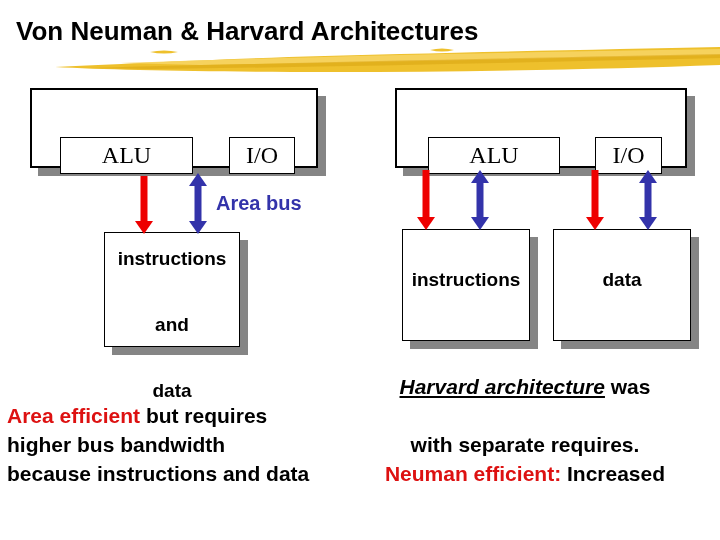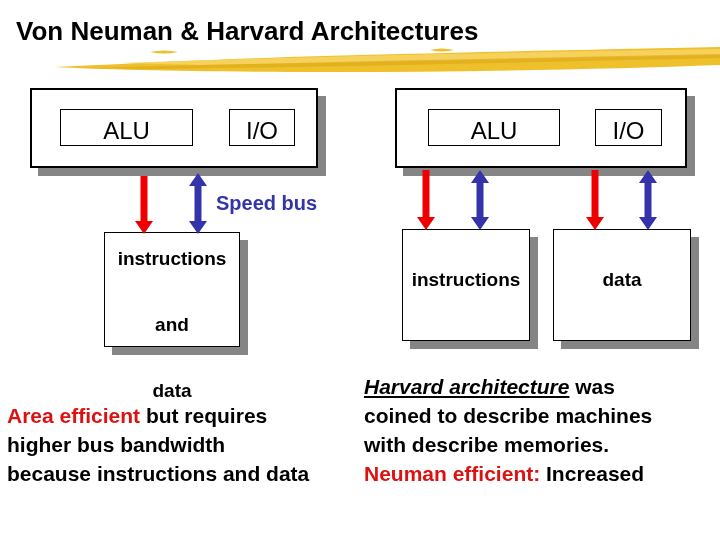--- a/index.html
+++ b/index.html
@@ -45,26 +45,27 @@
     background: #fff;
     border: 2px solid #000;
     box-shadow: 8px 8px 0 var(--shadow_gray);
     box-sizing: border-box;
   }
   .chip {
     position: absolute;
     border: 1px solid #000;
     box-sizing: border-box;
     display: flex;
-    align-items: flex-end;
+    align-items: center;
     justify-content: center;
-    font-family: Liberation Sans, sans-serif;
+    font-family: Liberation Serif, serif;
     font-size: 24px;
     font-weight: normal;
     background: #fff;
+    margin-top: 28px;
   }
   .vn-cpu { left: 30px; top: 88px; width: 288px; height: 80px; }
   .vn-alu { left: 28px;  top: 19px; width: 133px; height: 37px; }
   .vn-io  { left: 197px; top: 19px; width: 66px;  height: 37px; }
 
   .hv-cpu { left: 395px; top: 88px; width: 292px; height: 80px; }
   .hv-alu { left: 31px;  top: 19px; width: 132px; height: 37px; }
   .hv-io  { left: 198px; top: 19px; width: 67px;  height: 37px; }
 
   
@@ -117,21 +118,21 @@
   
   .desc {
     position: absolute;
     top: 372px;
     font-size: 21px;
     line-height: 29px;
     font-weight: bold;
     color: #000;
   }
   .desc-left  { left: 7px;   width: 358px; }
-  .desc-right { left: 364px; width: 354px; }
+  .desc-right { left: 348px; width: 354px; text-align: center; }
   .heading { font-style: italic; text-decoration: underline; }
   .red-em  { color: var(--text_red); }
 </style>
 </head>
 <body>
 
 <div class="slide">
 
   <h1 class="title">Von Neuman &amp; Harvard Architectures</h1>
 
@@ -145,21 +146,21 @@
 
   <div class="cpu-box vn-cpu">
     <div class="chip vn-alu">
       <span>ALU</span>
     </div>
     <div class="chip vn-io">
       <span>I/O</span>
     </div>
   </div>
 
-  <div class="bus-label data-label">Speed bus</div>
+  <div class="bus-label data-label">Area bus</div>
 
   <div class="mem-box vn-mem">
     <span>instructions</span>
     <span>and</span>
     <span>data</span>
   </div>
 
   <div class="cpu-box hv-cpu">
     <div class="chip hv-alu">
       <span>ALU</span>
@@ -208,18 +209,18 @@
 
   <div class="desc desc-left">
     <br>
     <span class="red-em">Area efficient</span><span> but requires</span><br>
     <span>higher bus bandwidth</span><br>
     <span>because instructions and data</span><br>
   </div>
 
   <div class="desc desc-right">
     <span class="heading">Harvard architecture</span><span> was</span><br>
-    <span>coined to describe machines</span><br>
-    <span>with describe memories.</span><br>
+    <br>
+    <span>with separate requires.</span><br>
     <span class="red-em">Neuman efficient:</span><span> Increased</span><br>
   </div>
 
 </div>
 
 </body></html>

